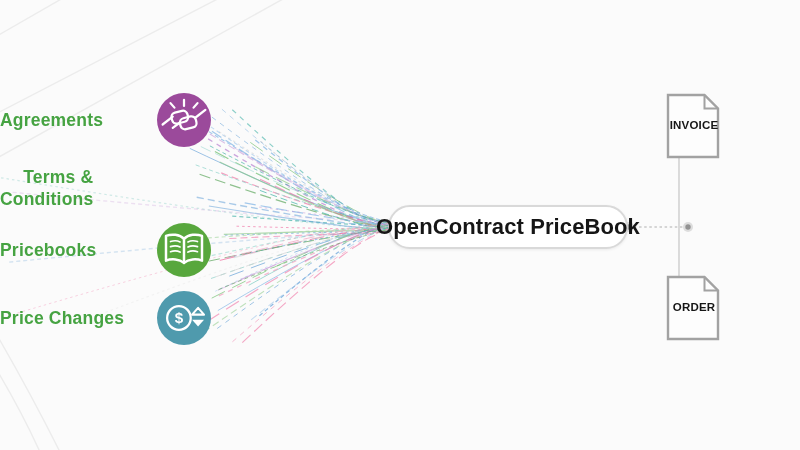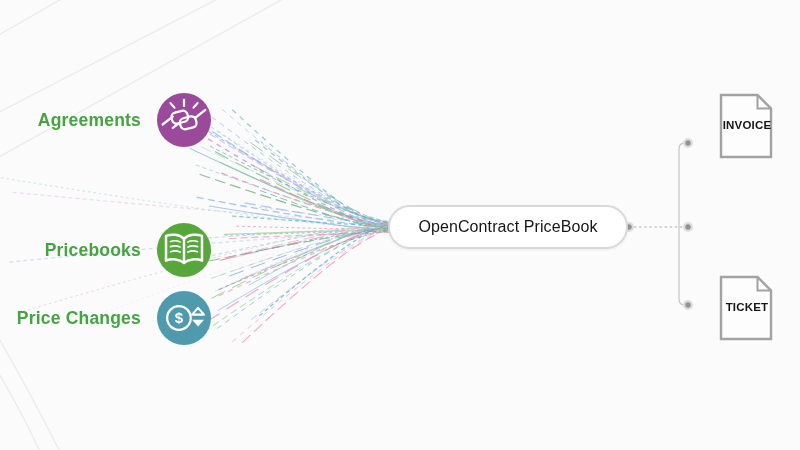--- a/index.html
+++ b/index.html
@@ -10,28 +10,28 @@
   }
   html,body{margin:0;padding:0}
   body{font-family:"Liberation Sans","DejaVu Sans",sans-serif}
   .stage{position:relative;width:800px;height:450px;background:var(--bg);overflow:hidden}
   .decor{position:absolute;left:0;top:0;width:800px;height:450px}
   .bgline{stroke:var(--bg-accent);stroke-width:1.4;fill:none}
   .conn{stroke:var(--connector);stroke-width:1.3;fill:none}
   .dotted{stroke-dasharray:2.5 2.6}
   .dot-outer{fill:var(--dot-outer)}
   .dot-inner{fill:var(--dot-inner)}
-  .src{position:absolute;left:0;width:211px;height:54px;display:flex;align-items:center;justify-content:flex-end;gap:16px}
+  .src{position:absolute;left:0;width:211px;height:54px;display:flex;align-items:center;justify-content:space-between;gap:16px}
   .src-label{font-weight:bold;font-size:17.5px;color:var(--label-green);text-align:right;white-space:pre-line;line-height:1.28;letter-spacing:.2px}
   .badge{width:54px;height:54px;flex:none}
   .badge svg{display:block;width:54px;height:54px}
   .ic{fill:none;stroke:var(--icon-glyph)}
   .hub{position:absolute;left:388px;top:205px;width:240px;height:44px;background:#fff;border:2px solid var(--hub-border);border-radius:24px;display:flex;align-items:center;justify-content:center;box-sizing:border-box;box-shadow:0 1px 3px rgba(0,0,0,.07)}
-  .hub-label{font-weight:normal;font-size:16px;color:var(--hub-text);white-space:nowrap;letter-spacing:.1px}
-  .doc{position:absolute;left:719px;width:56px;height:66px}
+  .hub-label{font-weight:bold;font-size:22px;color:var(--hub-text);white-space:nowrap;letter-spacing:.1px}
+  .doc{position:absolute;left:666px;width:56px;height:66px}
   .doc svg{position:absolute;left:0;top:0;width:54px;height:66px}
   .doc-shape{stroke:var(--doc-border);stroke-width:2.4;fill:#fdfdfd}
   .doc-fold{stroke:var(--doc-border);stroke-width:2;fill:none}
   .doc-label{position:absolute;inset:0;display:flex;align-items:center;justify-content:center;text-align:center;font-weight:bold;font-size:11.5px;letter-spacing:.2px;color:var(--doc-text);white-space:pre-line;line-height:1.18}
 </style>
 </head>
 <body>
 
 <div class="stage">
 
@@ -145,20 +145,22 @@
             <path d="M43 15 L34 22"></path>
             <path d="M14 31 L20 26.5"></path>
           <rect x="13" y="16.5" width="14.5" height="10" rx="4" transform="rotate(-14 20.2 21.5)"></rect>
           <rect x="20.5" y="21.5" width="14.5" height="10" rx="4" transform="rotate(-14 27.7 26.5)"></rect>
         </g>
       </svg>
     </span>
   </div>
 
   <div class="src" style="top:161px">
+    <span class="src-label">Terms &amp;
+Conditions</span>
   </div>
 
   <div class="src" style="top:291px">
     <span class="src-label">Price Changes</span>
     <span class="badge">
       <svg viewBox="0 0 48 48">
         <circle cx="24" cy="24" r="24" fill="#4f9aad"></circle>
         <g class="ic" stroke-linecap="round" stroke-linejoin="round">
           <circle cx="19.5" cy="24" r="10.5" stroke-width="2"></circle>
           <path d="M36.5 15 L41.8 21 H31.2 Z" stroke-width="1.8"></path>
@@ -199,16 +201,16 @@
     </svg>
     <span class="doc-label">INVOICE</span>
   </div>
 
 
   <div class="doc" style="top:275px">
     <svg viewBox="0 0 54 66">
       <path class="doc-shape" d="M2 2 H38.5 L52 15.5 V64 H2 Z"></path>
       <path class="doc-fold" d="M38.5 2 V15.5 H52"></path>
     </svg>
-    <span class="doc-label">TICKET</span>
+    <span class="doc-label">ORDER</span>
   </div>
 
 </div>
 
 </body></html>

